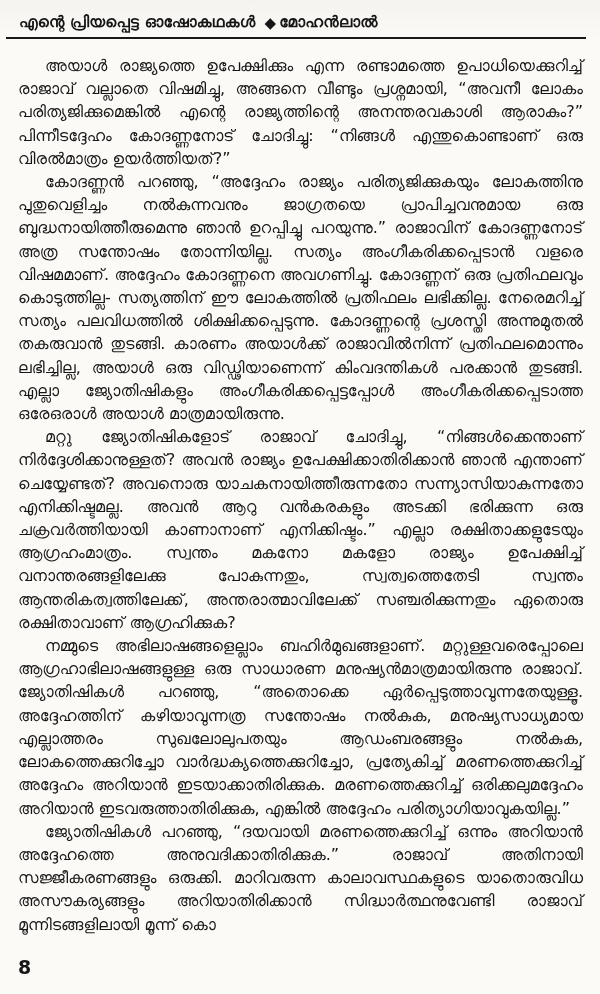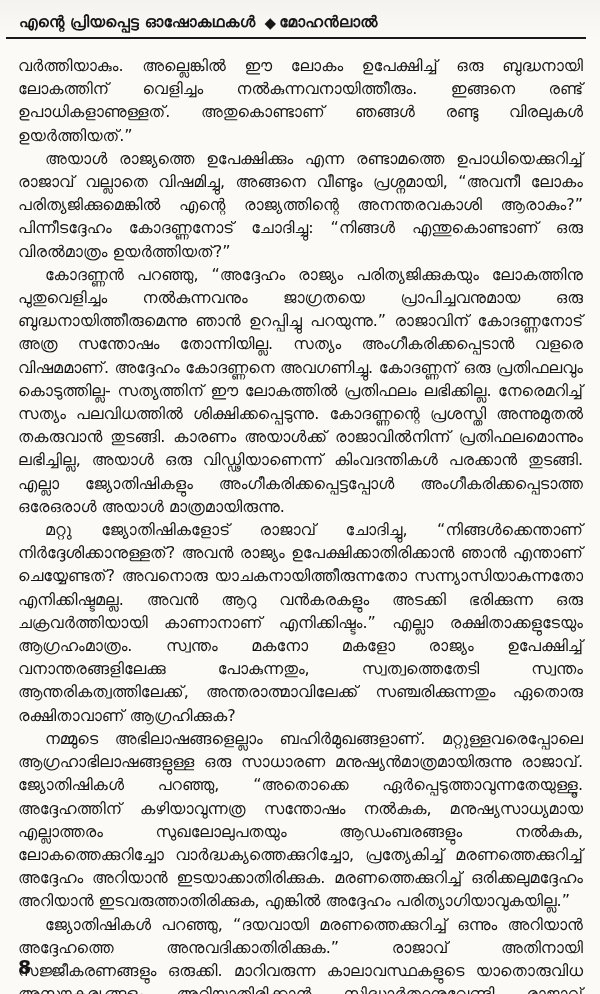--- a/index.html
+++ b/index.html
@@ -66,21 +66,20 @@
 
 <div class="page">
 
   <div class="header">
     <span>എന്റെ പ്രിയപ്പെട്ട ഓഷോകഥകൾ</span><span class="diamond">◆</span><span>മോഹൻലാൽ</span>
   </div>
 
   <hr class="rule">
 
   <div class="content">
-    <p class="continuation">വർത്തിയാകും. അല്ലെങ്കിൽ ഈ ലോകം ഉപേക്ഷിച്ച് ഒരു ബുദ്ധനായി ലോകത്തിന് വെളിച്ചം നൽകുന്നവനായിത്തീരും. ഇങ്ങനെ രണ്ട് ഉപാധികളാണുള്ളത്. അതുകൊണ്ടാണ് ഞങ്ങൾ രണ്ടു വിരലുകൾ ഉയർത്തിയത്.”</p>
     <p>അയാൾ രാജ്യത്തെ ഉപേക്ഷിക്കും എന്ന രണ്ടാമത്തെ ഉപാധിയെക്കുറിച്ച് രാജാവ് വല്ലാതെ വിഷമിച്ചു, അങ്ങനെ വീണ്ടും പ്രശ്നമായി, “അവനീ ലോകം പരിത്യജിക്കുമെങ്കിൽ എന്റെ രാജ്യത്തിന്റെ അനന്തരവകാശി ആരാകും?” പിന്നീടദ്ദേഹം കോദണ്ണനോട് ചോദിച്ചു: “നിങ്ങൾ എന്തുകൊണ്ടാണ് ഒരു വിരൽമാത്രം ഉയർത്തിയത്?”</p>
     <p>കോദണ്ണൻ പറഞ്ഞു, “അദ്ദേഹം രാജ്യം പരിത്യജിക്കുകയും ലോകത്തിനു പുതുവെളിച്ചം നൽകുന്നവനും ജാഗ്രതയെ പ്രാപിച്ചവനുമായ ഒരു ബുദ്ധനായിത്തീരുമെന്നു ഞാൻ ഉറപ്പിച്ചു പറയുന്നു.” രാജാവിന് കോദണ്ണനോട് അത്ര സന്തോഷം തോന്നിയില്ല. സത്യം അംഗീകരിക്കപ്പെടാൻ വളരെ വിഷമമാണ്. അദ്ദേഹം കോദണ്ണനെ അവഗണിച്ചു. കോദണ്ണന് ഒരു പ്രതിഫലവും കൊടുത്തില്ല- സത്യത്തിന് ഈ ലോകത്തിൽ പ്രതിഫലം ലഭിക്കില്ല.  നേരെമറിച്ച് സത്യം പലവിധത്തിൽ ശിക്ഷിക്കപ്പെടുന്നു. കോദണ്ണന്റെ പ്രശസ്തി അന്നുമുതൽ തകരുവാൻ തുടങ്ങി. കാരണം അയാൾക്ക് രാജാവിൽനിന്ന് പ്രതിഫലമൊന്നും ലഭിച്ചില്ല, അയാൾ ഒരു വിഡ്ഢിയാണെന്ന് കിംവദന്തികൾ പരക്കാൻ തുടങ്ങി. എല്ലാ ജ്യോതിഷികളും അംഗീകരിക്കപ്പെട്ടപ്പോൾ അംഗീകരിക്കപ്പെടാത്ത ഒരേഒരാൾ അയാൾ മാത്രമായിരുന്നു.</p>
     <p>മറ്റു ജ്യോതിഷികളോട് രാജാവ് ചോദിച്ചു, “നിങ്ങൾക്കെന്താണ് നിർദ്ദേശിക്കാനുള്ളത്? അവൻ രാജ്യം ഉപേക്ഷിക്കാതിരിക്കാൻ ഞാൻ എന്താണ് ചെയ്യേണ്ടത്? അവനൊരു യാചകനായിത്തീരുന്നതോ സന്ന്യാസിയാകുന്നതോ എനിക്കിഷ്ടമല്ല. അവൻ ആറു വൻകരകളും അടക്കി ഭരിക്കുന്ന ഒരു ചക്രവർത്തിയായി കാണാനാണ് എനിക്കിഷ്ടം.” എല്ലാ രക്ഷിതാക്കളുടേയും ആഗ്രഹംമാത്രം. സ്വന്തം മകനോ മകളോ രാജ്യം ഉപേക്ഷിച്ച് വനാന്തരങ്ങളിലേക്കു പോകുന്നതും, സ്വത്വത്തെതേടി സ്വന്തം ആന്തരികത്വത്തിലേക്ക്, അന്തരാത്മാവിലേക്ക് സഞ്ചരിക്കുന്നതും ഏതൊരു രക്ഷിതാവാണ് ആഗ്രഹിക്കുക?</p>
     <p>നമ്മുടെ അഭിലാഷങ്ങളെല്ലാം ബഹിർമുഖങ്ങളാണ്. മറ്റുള്ളവരെപ്പോലെ ആഗ്രഹാഭിലാഷങ്ങളുള്ള ഒരു സാധാരണ മനുഷ്യൻമാത്രമായിരുന്നു രാജാവ്. ജ്യോതിഷികൾ പറഞ്ഞു, “അതൊക്കെ ഏർപ്പെടുത്താവുന്നതേയുള്ളൂ. അദ്ദേഹത്തിന് കഴിയാവുന്നത്ര സന്തോഷം നൽകുക, മനുഷ്യസാധ്യമായ എല്ലാത്തരം സുഖലോലുപതയും ആഡംബരങ്ങളും നൽകുക, ലോകത്തെക്കുറിച്ചോ വാർദ്ധക്യത്തെക്കുറിച്ചോ, പ്രത്യേകിച്ച് മരണത്തെക്കുറിച്ച് അദ്ദേഹം അറിയാൻ ഇടയാക്കാതിരിക്കുക. മരണത്തെക്കുറിച്ച് ഒരിക്കലുമദ്ദേഹം അറിയാൻ  ഇടവരുത്താതിരിക്കുക, എങ്കിൽ അദ്ദേഹം പരിത്യാഗിയാവുകയില്ല.”</p>
     <p>ജ്യോതിഷികൾ പറഞ്ഞു, “ദയവായി മരണത്തെക്കുറിച്ച് ഒന്നും അറിയാൻ അദ്ദേഹത്തെ അനുവദിക്കാതിരിക്കുക.” രാജാവ് അതിനായി സജ്ജീകരണങ്ങളും ഒരുക്കി. മാറിവരുന്ന കാലാവസ്ഥകളുടെ യാതൊരുവിധ അസൗകര്യങ്ങളും അറിയാതിരിക്കാൻ സിദ്ധാർത്ഥനുവേണ്ടി രാജാവ് മൂന്നിടങ്ങളിലായി മൂന്ന് കൊ</p>
   </div>
 
   <div class="page-number">8</div>
 
 </div>

